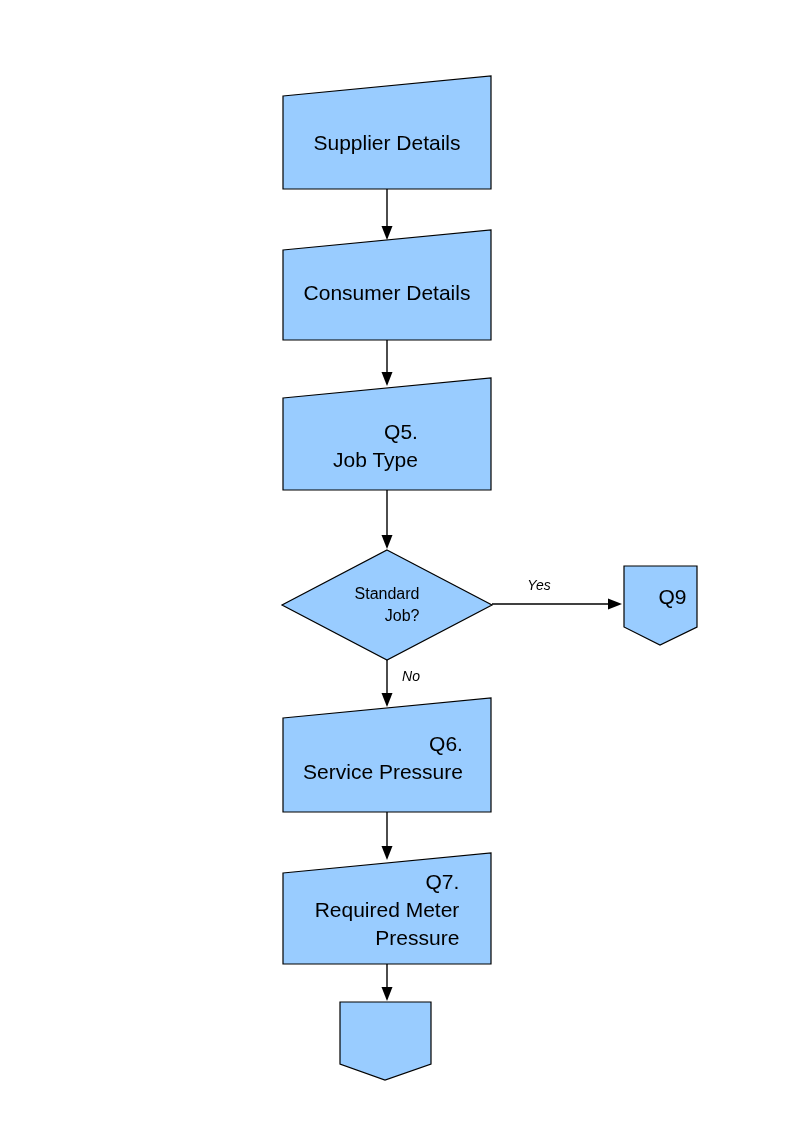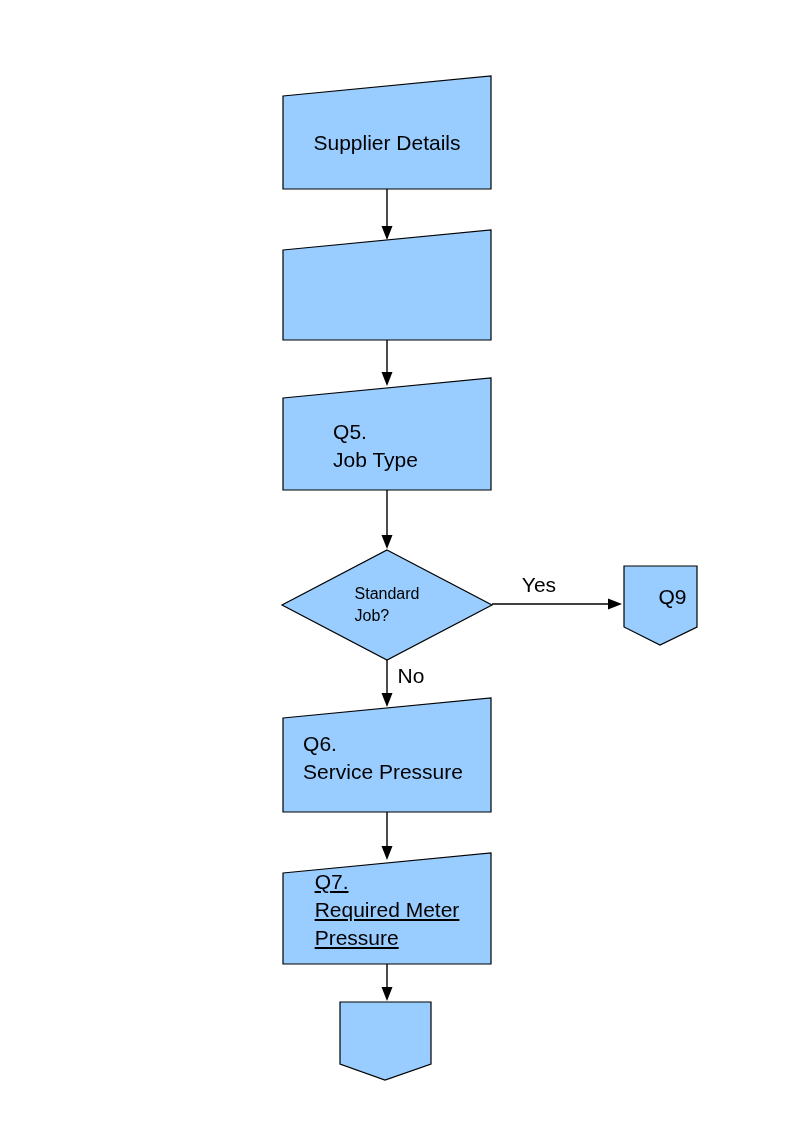--- a/index.html
+++ b/index.html
@@ -13,29 +13,29 @@
   }
   .page svg { position: absolute; left: 0; top: 0; }
   .flow-shape { stroke: #000000; stroke-width: 1.2; }
   .flow-line  { stroke: #000000; stroke-width: 1.4; fill: none; }
   .flow-head  { fill: #000000; stroke: none; }
   .label {
     position: absolute;
     display: flex;
     align-items: center;
     justify-content: center;
-    text-align: left;
+    text-align: right;
     color: #000000;
     font-size: 21px;
     line-height: 1.33;
     white-space: pre-line;
     pointer-events: none;
   }
   .label.small { font-size: 16px; line-height: 1.38; }
-  .label.edge  { font-size: 21px; }
+  .label.edge  { font-size: 14px; font-style: italic; }
 </style>
 </head>
 <body>
 
 <div class="page">
 
   <svg width="794" height="1123" viewBox="0 0 794 1123">
 
     <polygon class="flow-shape" points="283,96 491,76 491,189 283,189" fill="#99CCFF"></polygon>
     <polygon class="flow-shape" points="283,250 491,230 491,340 283,340" fill="#99CCFF"></polygon>
@@ -75,33 +75,34 @@
       <polygon class="flow-head" points="387,860 381.5,846 392.5,846"></polygon>
     </g>
     <g>
       <line class="flow-line" x1="387" y1="964" x2="387" y2="988"></line>
       <polygon class="flow-head" points="387,1001 381.5,987 392.5,987"></polygon>
     </g>
   </svg>
 
   <div class="label" style="left:283px; top:96px;  width:208px; height:93px;">Supplier Details</div>
 
+  <div class="label" style="left:283px; top:245px; width:208px; height:95px;">Consumer Details</div>
 
   <div class="label" style="left:283px; top:400px; width:185px; height:92px;">Q5.
 Job Type</div>
 
   <div class="label small" style="left:287px; top:562px; width:200px; height:86px;">Standard
 Job?</div>
 
   <div class="label" style="left:624px; top:566px; width:73px; height:61px;margin-left:12px;">Q9</div>
 
   <div class="label" style="left:283px; top:712px; width:200px; height:92px;">Q6.
 Service Pressure</div>
 
-  <div class="label" style="left:283px; top:864px; width:208px; height:92px;text-decoration:underline;">Q7.
+  <div class="label" style="left:283px; top:864px; width:208px; height:92px;">Q7.
 Required Meter
 Pressure</div>
 
 
   <div class="label edge" style="left:503px; top:572px; width:72px; height:26px;">Yes</div>
 
   <div class="label edge" style="left:387px; top:663px; width:48px; height:26px;">No</div>
 
 </div>
 

